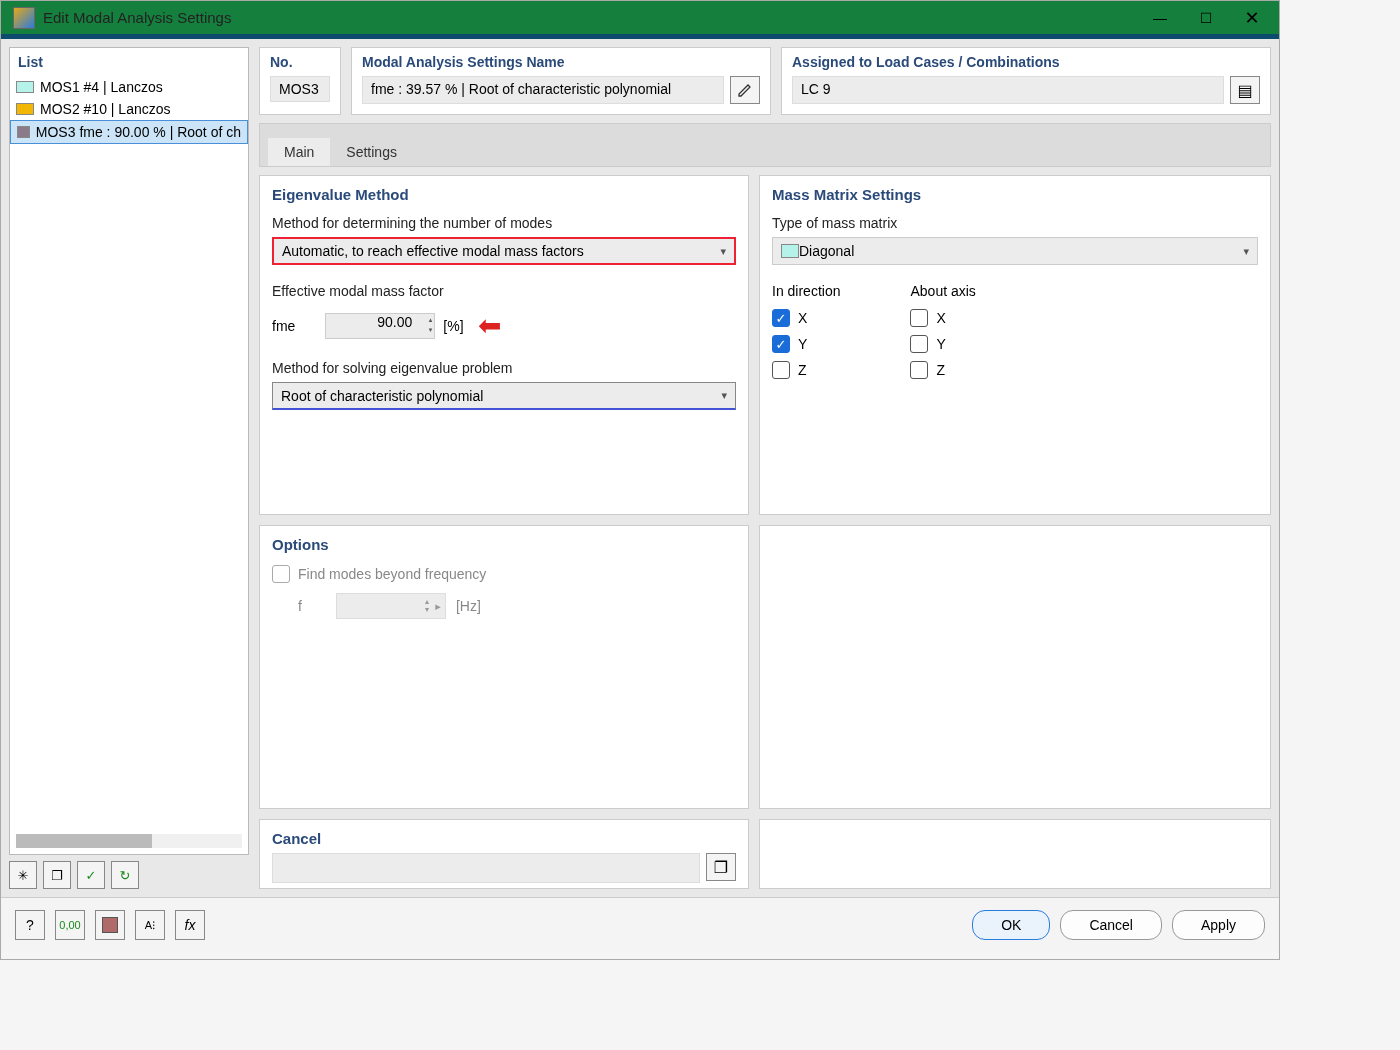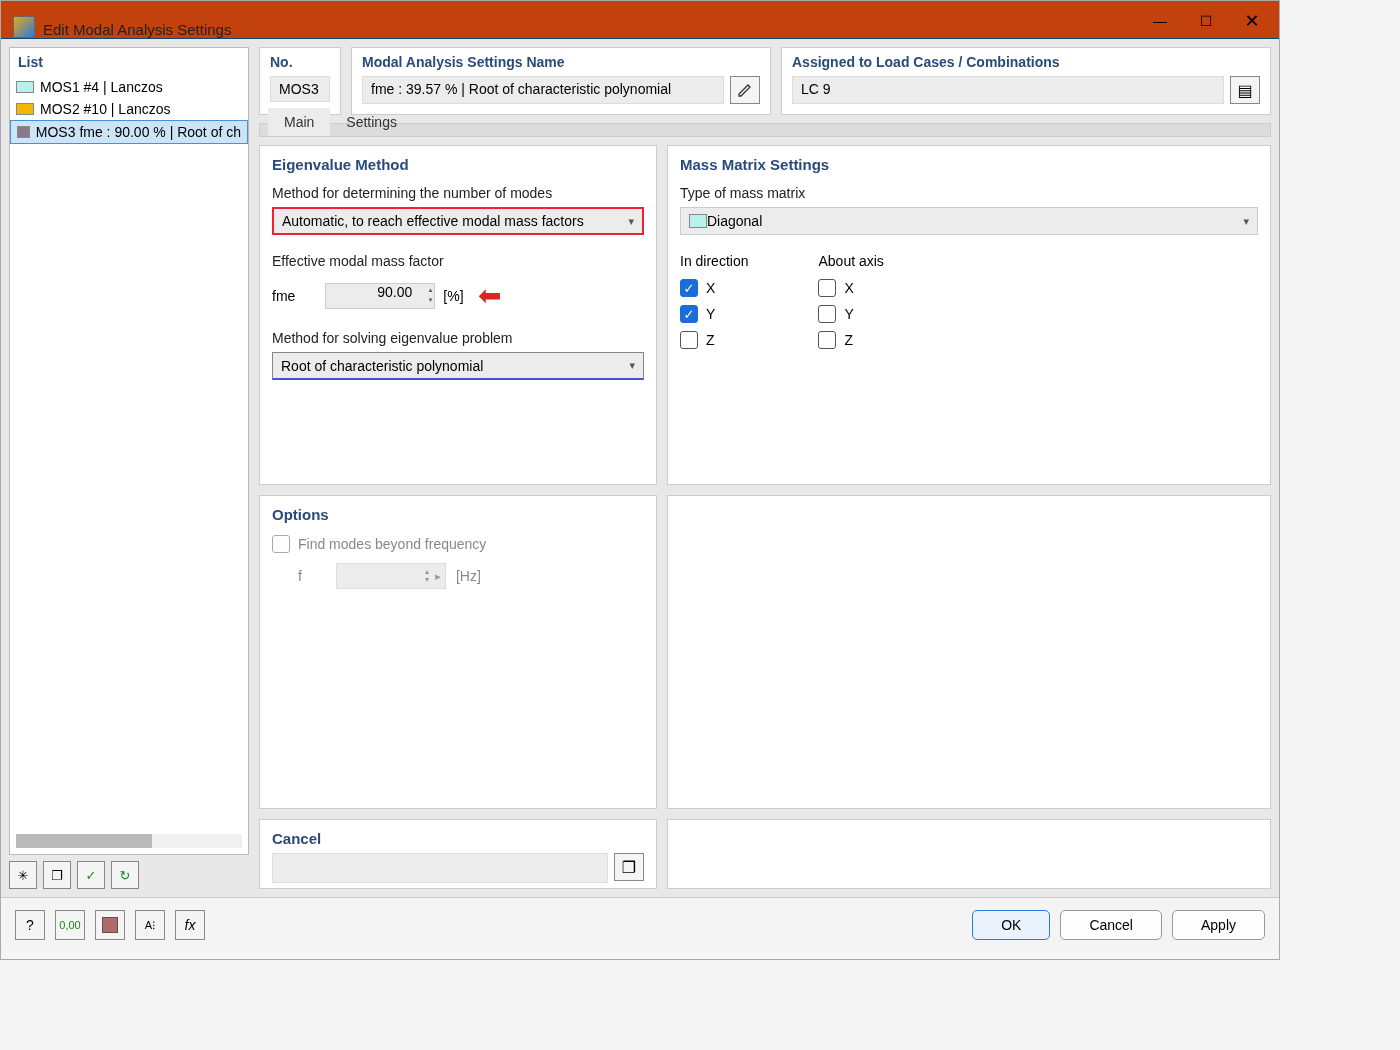--- a/index.html
+++ b/index.html
@@ -1,17 +1,17 @@
 <!DOCTYPE html>
 <html><head>
 <meta charset="utf-8">
 <style>
 * { box-sizing: border-box; margin: 0; padding: 0; font-family: "Segoe UI", Tahoma, sans-serif; }
 body { background: #f5f5f5; width: 1280px; height: 960px; overflow: hidden; border: 1px solid #aaa; }
-.titlebar { height: 38px; background: #c2410c; display: flex; align-items: flex-end; padding: 0 4px; border-bottom: 1px solid #0c4a6e; }
+.titlebar { height: 38px; background: #15803d; display: flex; align-items: center; padding: 0 4px; border-bottom: 5px solid #0c4a6e; }
 .titlebar .app-icon { width: 22px; height: 22px; margin: 0 8px; background: linear-gradient(135deg,#e6a817,#2a7bde); border:1px solid #666; }
 .titlebar .title { flex:1; font-size:15px; color:#222; }
 .titlebar .winbtn { width:46px; height:34px; display:flex;align-items:center;justify-content:center; font-size:14px; }
 .titlebar .winbtn.max { font-size:14px; }
 .titlebar .winbtn.close { font-size:18px; }
 .main-area { display:flex; height: 858px; background:#e8e8e8; padding:8px; gap:10px; }
 .list-panel { width:240px; display:flex; flex-direction:column; }
 .list-box { background:#fff; border:1px solid #bbb; flex:1; display:flex;flex-direction:column; }
 .list-header { color:#2a4a7a; font-weight:600; font-size:14px; padding:6px 8px; }
 .list-item { display:flex; align-items:center; padding:3px 6px; font-size:14px; white-space:nowrap; overflow:hidden; }
@@ -29,27 +29,27 @@
 .no-card { width:82px;}
 .no-val { background:#ececec; border:1px solid #ddd; padding:4px 8px; font-size:14px;}
 .name-card { flex:1;}
 .name-row { display:flex; gap:6px;}
 .name-input { flex:1; background:#ececec; border:1px solid #ddd; padding:4px 8px; font-size:14px;}
 .iconbtn { width:30px; height:28px; border:1px solid #888; background:#f4f4f4; display:flex;align-items:center;justify-content:center;}
 .assign-card { width:490px;}
 .assign-row{display:flex;gap:6px;}
 .assign-input { flex:1; background:#ececec; border:1px solid #ddd; padding:4px 8px; font-size:14px;}
 
-.tabbar { background:#dcdcdc; height:14px; display:flex; align-items:flex-end; padding-left:8px; border:1px solid #ccc;}
+.tabbar { background:#dcdcdc; height:44px; display:flex; align-items:flex-end; padding-left:8px; border:1px solid #ccc;}
 .tab { padding:6px 16px; font-size:14px; color:#333; background:transparent; }
 .tab.active { background:#ececec; }
 
 .mid-row { display:flex; gap:10px; flex:1; min-height:0;}
 .col { display:flex; flex-direction:column; gap:10px; }
-.col.l { width:398px;justify-content:center;}
+.col.l { width:490px;justify-content:center;}
 .col.r { flex:1;}
 .panel { background:#fff; border:1px solid #ccc; padding:10px 12px;}
 .panel.fill{ flex:1;}
 .sect-title { color:#2a4a7a; font-weight:600; font-size:15px; margin-bottom:12px;}
 .lbl { font-size:14px; margin-bottom:6px; color:#222;}
 .select { width:100%; height:28px; border:1px solid #888; background:#ececec; padding:3px 8px; font-size:14px; display:flex;align-items:center;justify-content:space-between;}
 .select.hl { border:2px solid #e23;gap:44px; }
 .select.blue { border-bottom:2px solid #4253d6;}
 .chev { font-size:11px; color:#555;}
 .row { display:flex; align-items:center; gap:8px; margin-top:10px;}
@@ -74,21 +74,21 @@
 .f-row { display:flex;align-items:center;gap:10px;margin-top:10px; padding-left:26px;}
 .f-input { width:110px;height:26px;background:#ececec;border:1px solid #ddd; position:relative;}
 .f-spin{position:absolute;right:16px;top:4px;font-size:8px;color:#999;display:flex;flex-direction:column;line-height:8px;}
 .f-arrow{position:absolute;right:4px;top:6px;font-size:11px;color:#999;}
 
 .comment-row{display:flex;gap:6px;}
 .comment-input{flex:1;height:30px;background:#ececec;border:1px solid #ddd;}
 
 .bottom-bar { height:54px; background:#f4f4f4; border-top:1px solid #ccc; display:flex; align-items:center; padding:0 14px; gap:10px;}
 .bottom-bar .spacer{flex:1;}
-.bbtn { height:30px; padding:0 28px; border:1px solid #999; background:#fdfdfd; font-size:14px; border-radius:5px;}
+.bbtn { height:30px; padding:0 28px; border:1px solid #999; background:#fdfdfd; font-size:14px; border-radius:13px;}
 .bbtn.primary { border-color:#2a7bde; background:#eaf3fc;}
 .bicon { width:30px;height:30px;border:1px solid #888;background:#f4f4f4;display:flex;align-items:center;justify-content:center;font-size:14px;}
 svg.pencil path{stroke:#333;stroke-width:1.3;fill:none;}
 </style>
 </head>
 <body>
 
 <div class="titlebar">
   <div class="app-icon"></div>
   <div class="title">Edit Modal Analysis Settings</div>

